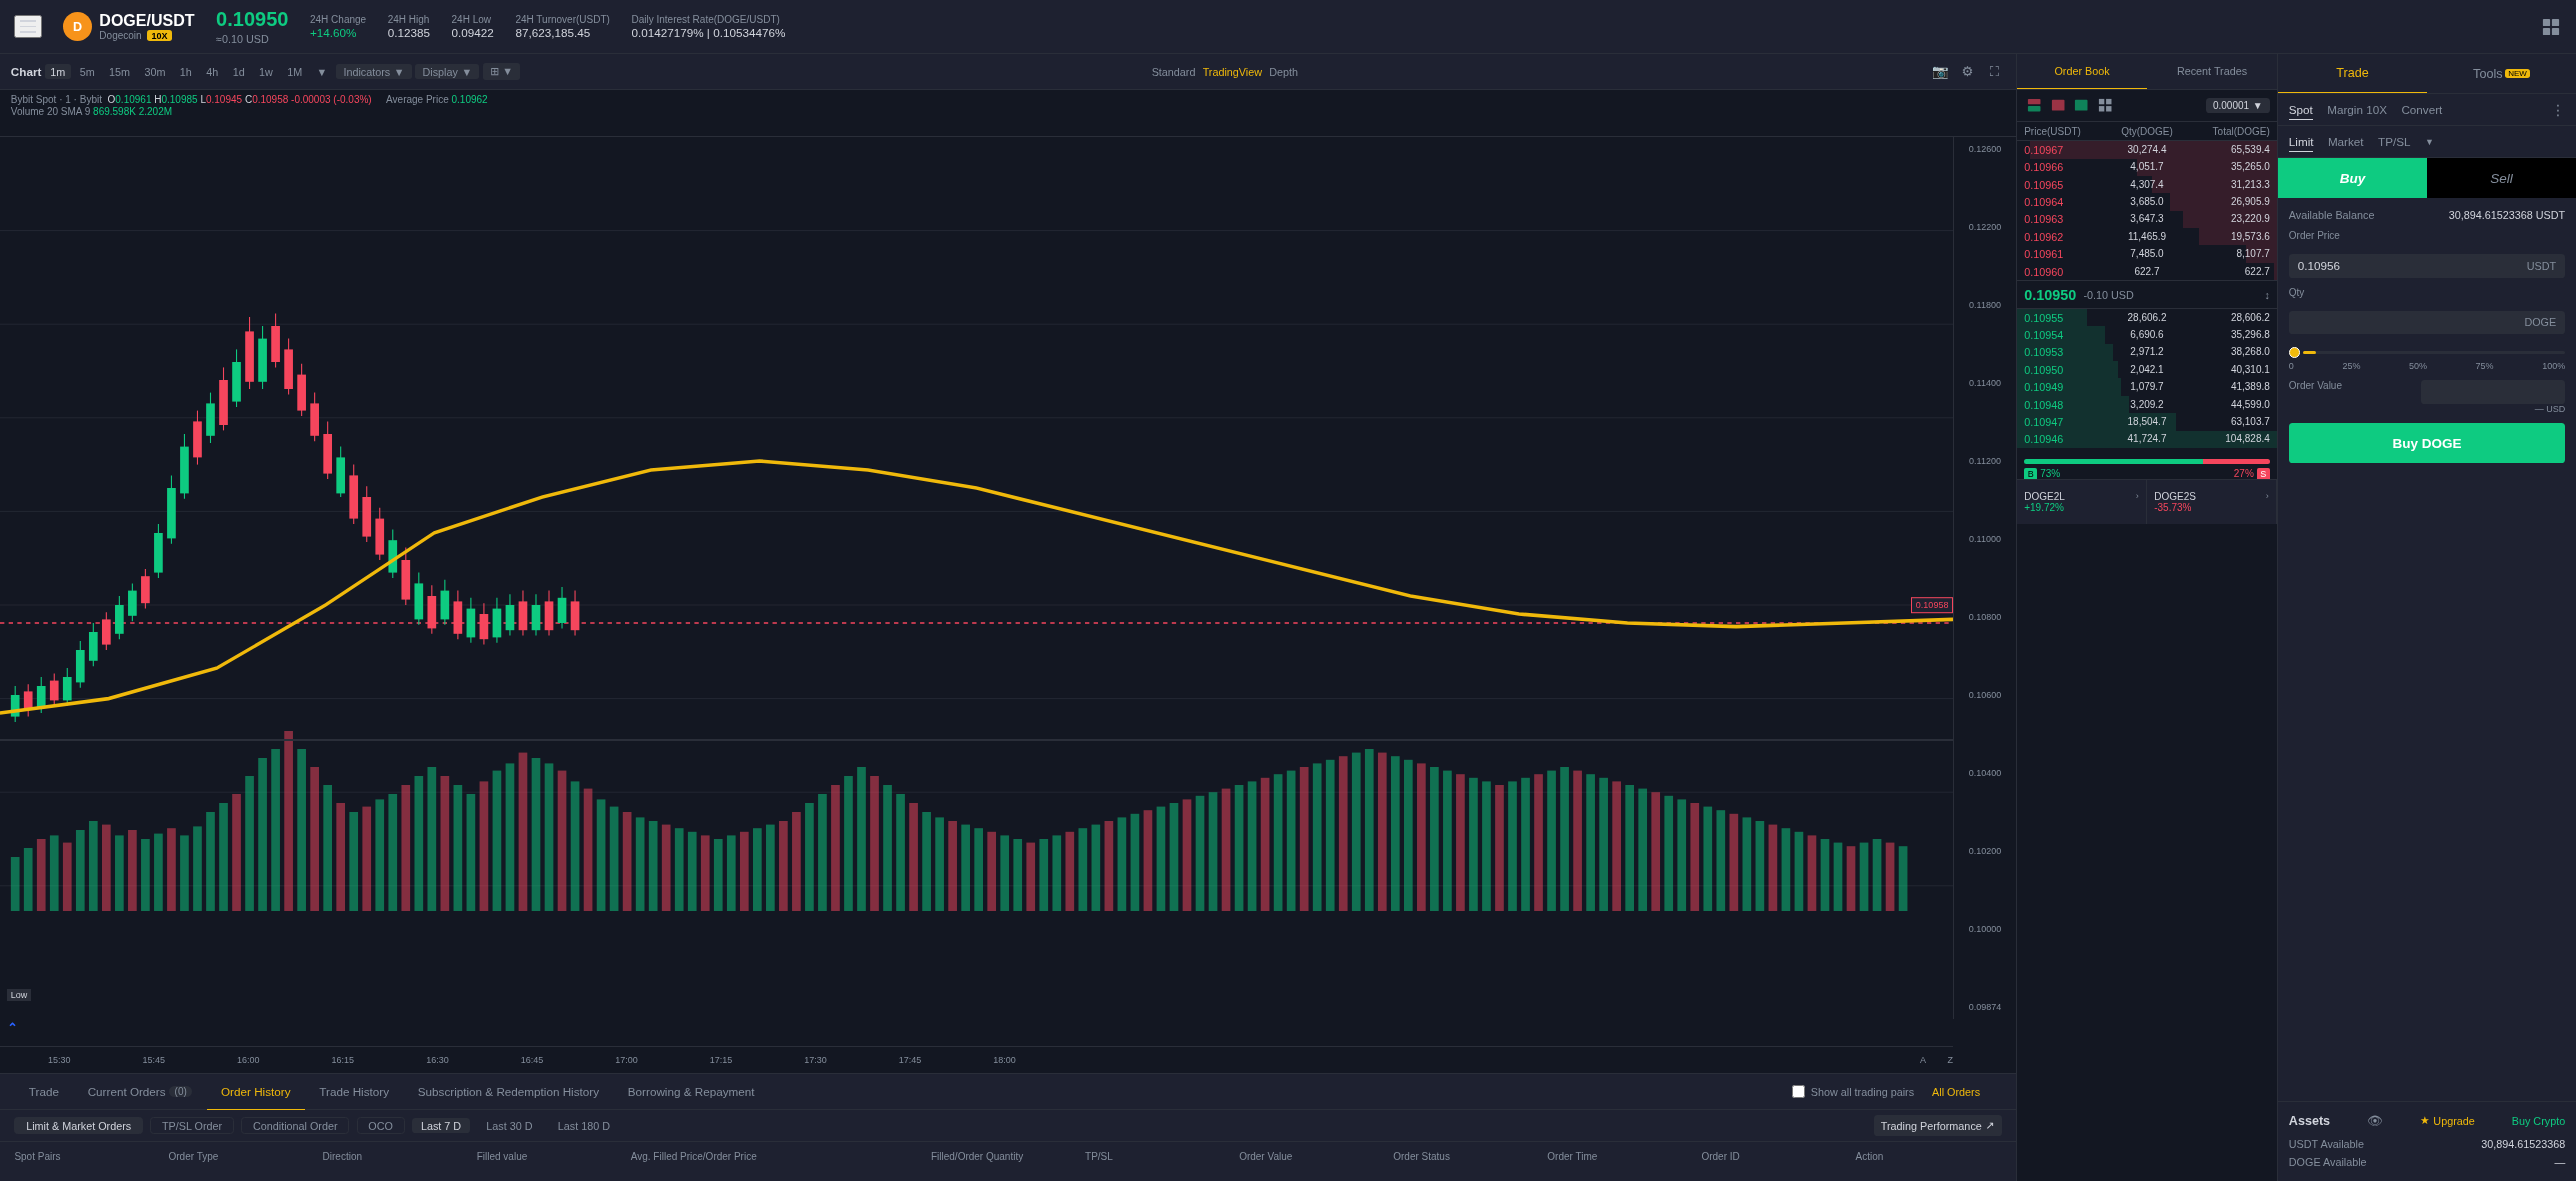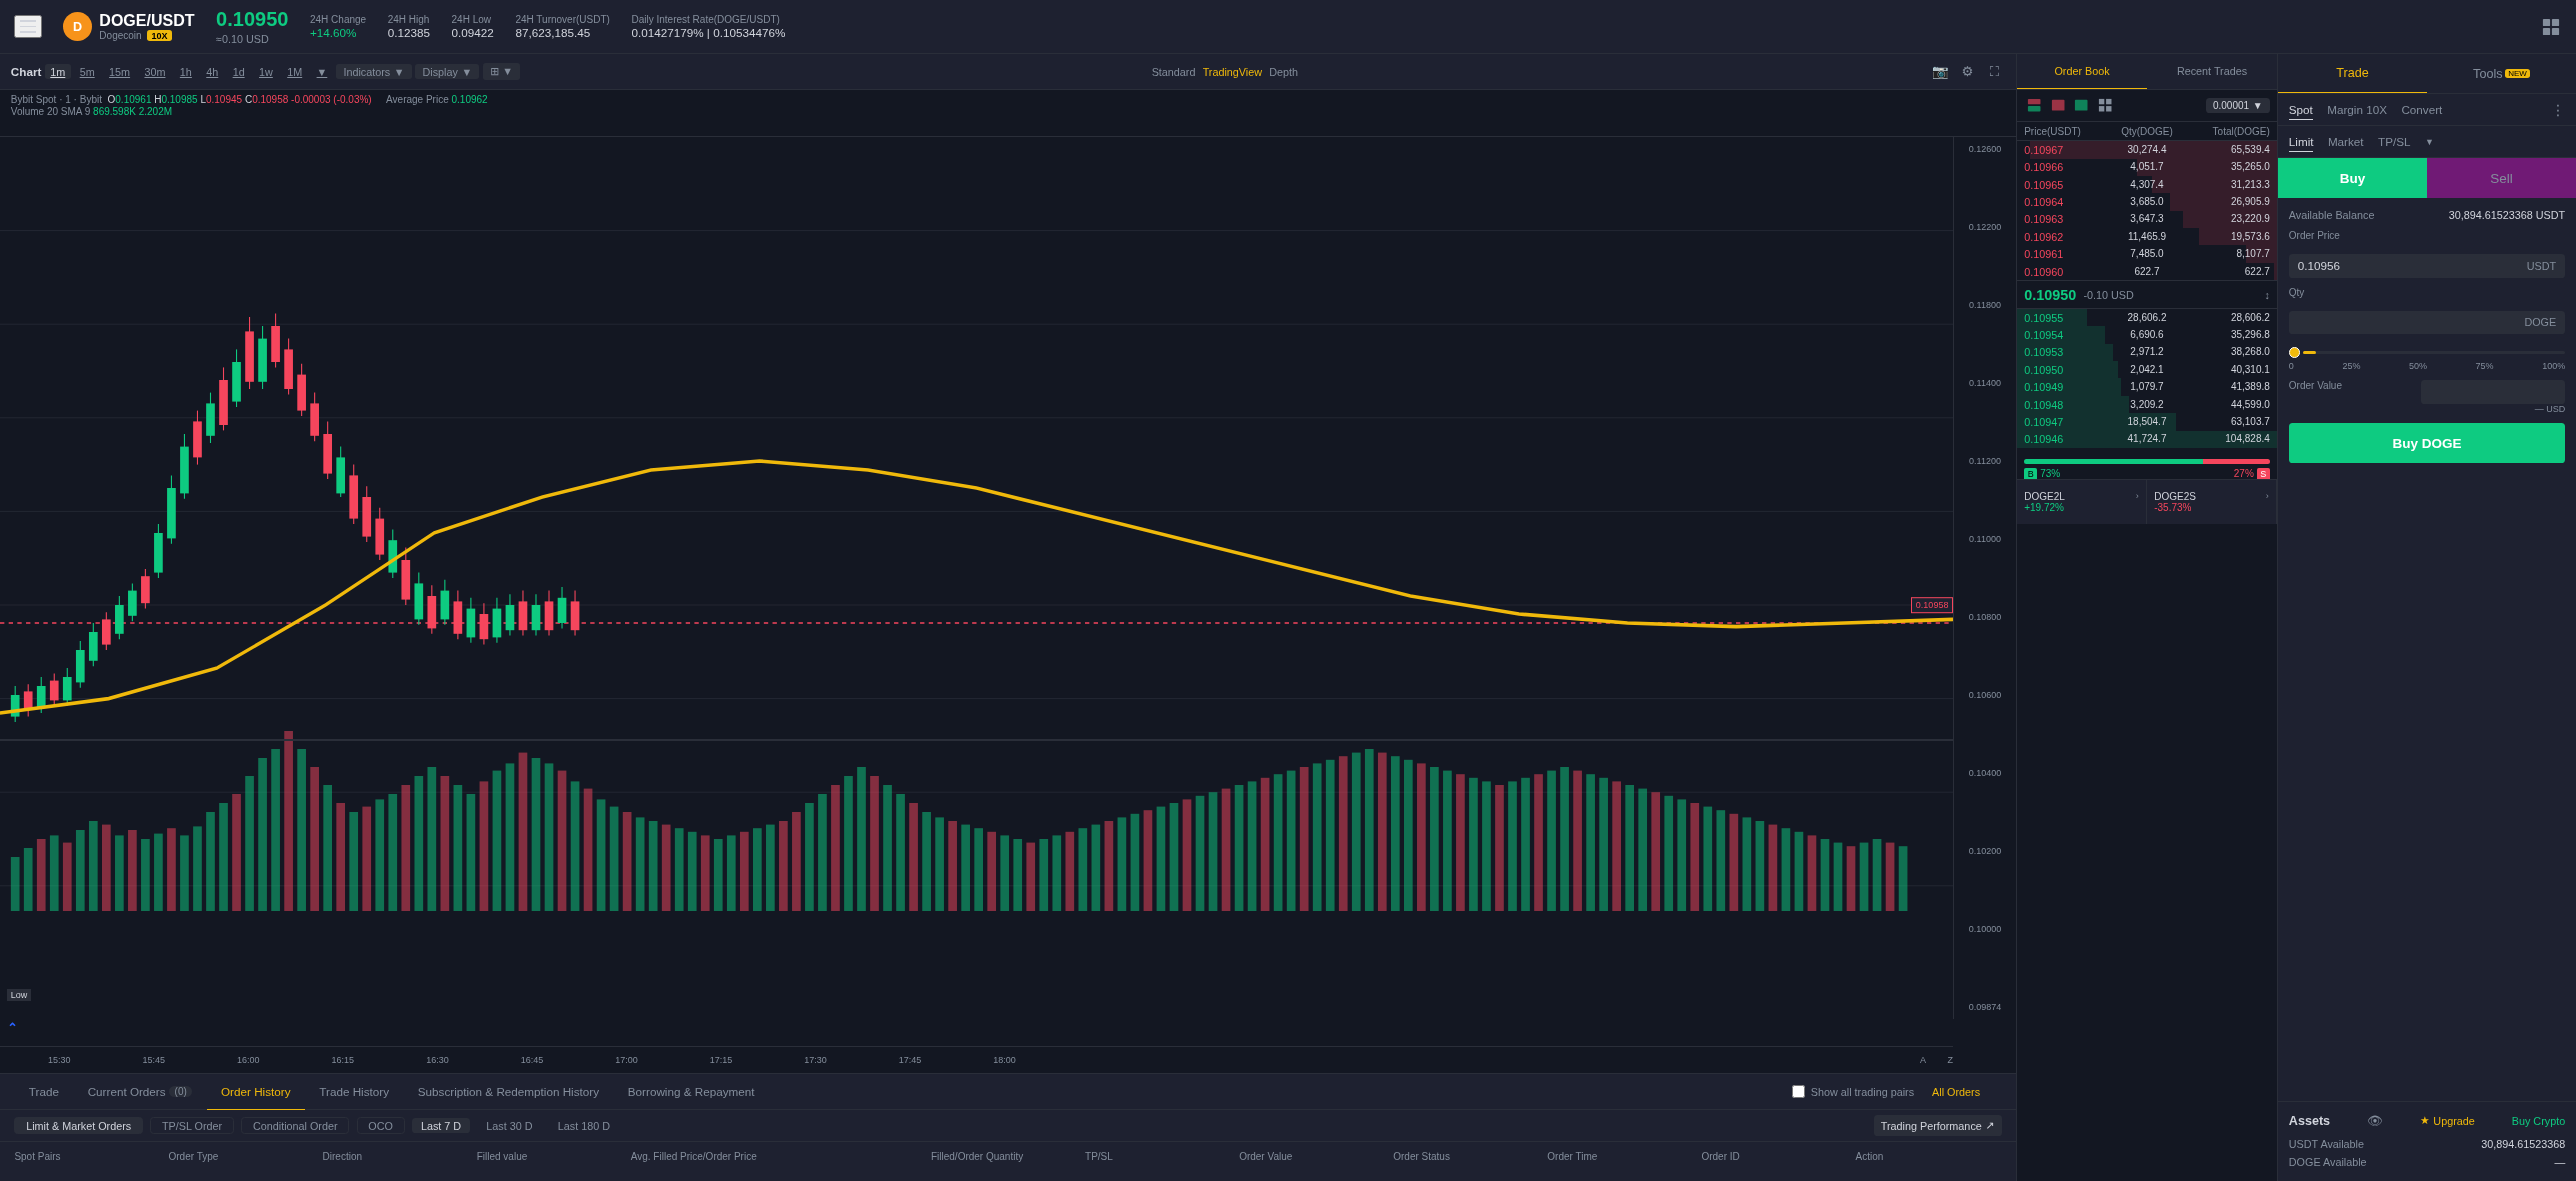--- a/index.html
+++ b/index.html
@@ -134,21 +134,20 @@
       font-weight: bold;
     }
     .time-btn {
       padding: 1.8px 5.4px;
       border-radius: 2.7px;
       cursor: pointer;
       font-size: 10.8px;
       color: #848e9c;
       background: transparent;
       border: none;
-      text-decoration: underline;
     }
     .time-btn.active {
       background: #2a2e39;
       color: #d1d4dc;
     }
     .dropdown-btn {
       padding: 1.8px 7.2px;
       border-radius: 2.7px;
       cursor: pointer;
       font-size: 10.8px;
@@ -594,21 +593,22 @@
       padding: 3.6px 0;
       border-bottom: 1.8px solid transparent;
     }
     .order-type-tab.active {
       color: #d1d4dc;
       border-bottom: 1.8px solid #d1d4dc;
     }
     .buy-sell-tabs {
       display: flex;
       height: 40px;
-      background: #701a75;
+      background: #000000;
+      font-style: italic;
     }
     .buy-tab {
       flex: 1;
       display: flex;
       align-items: center;
       justify-content: center;
       cursor: pointer;
       font-size: 13.5px;
       font-weight: bold;
       color: #fff;

